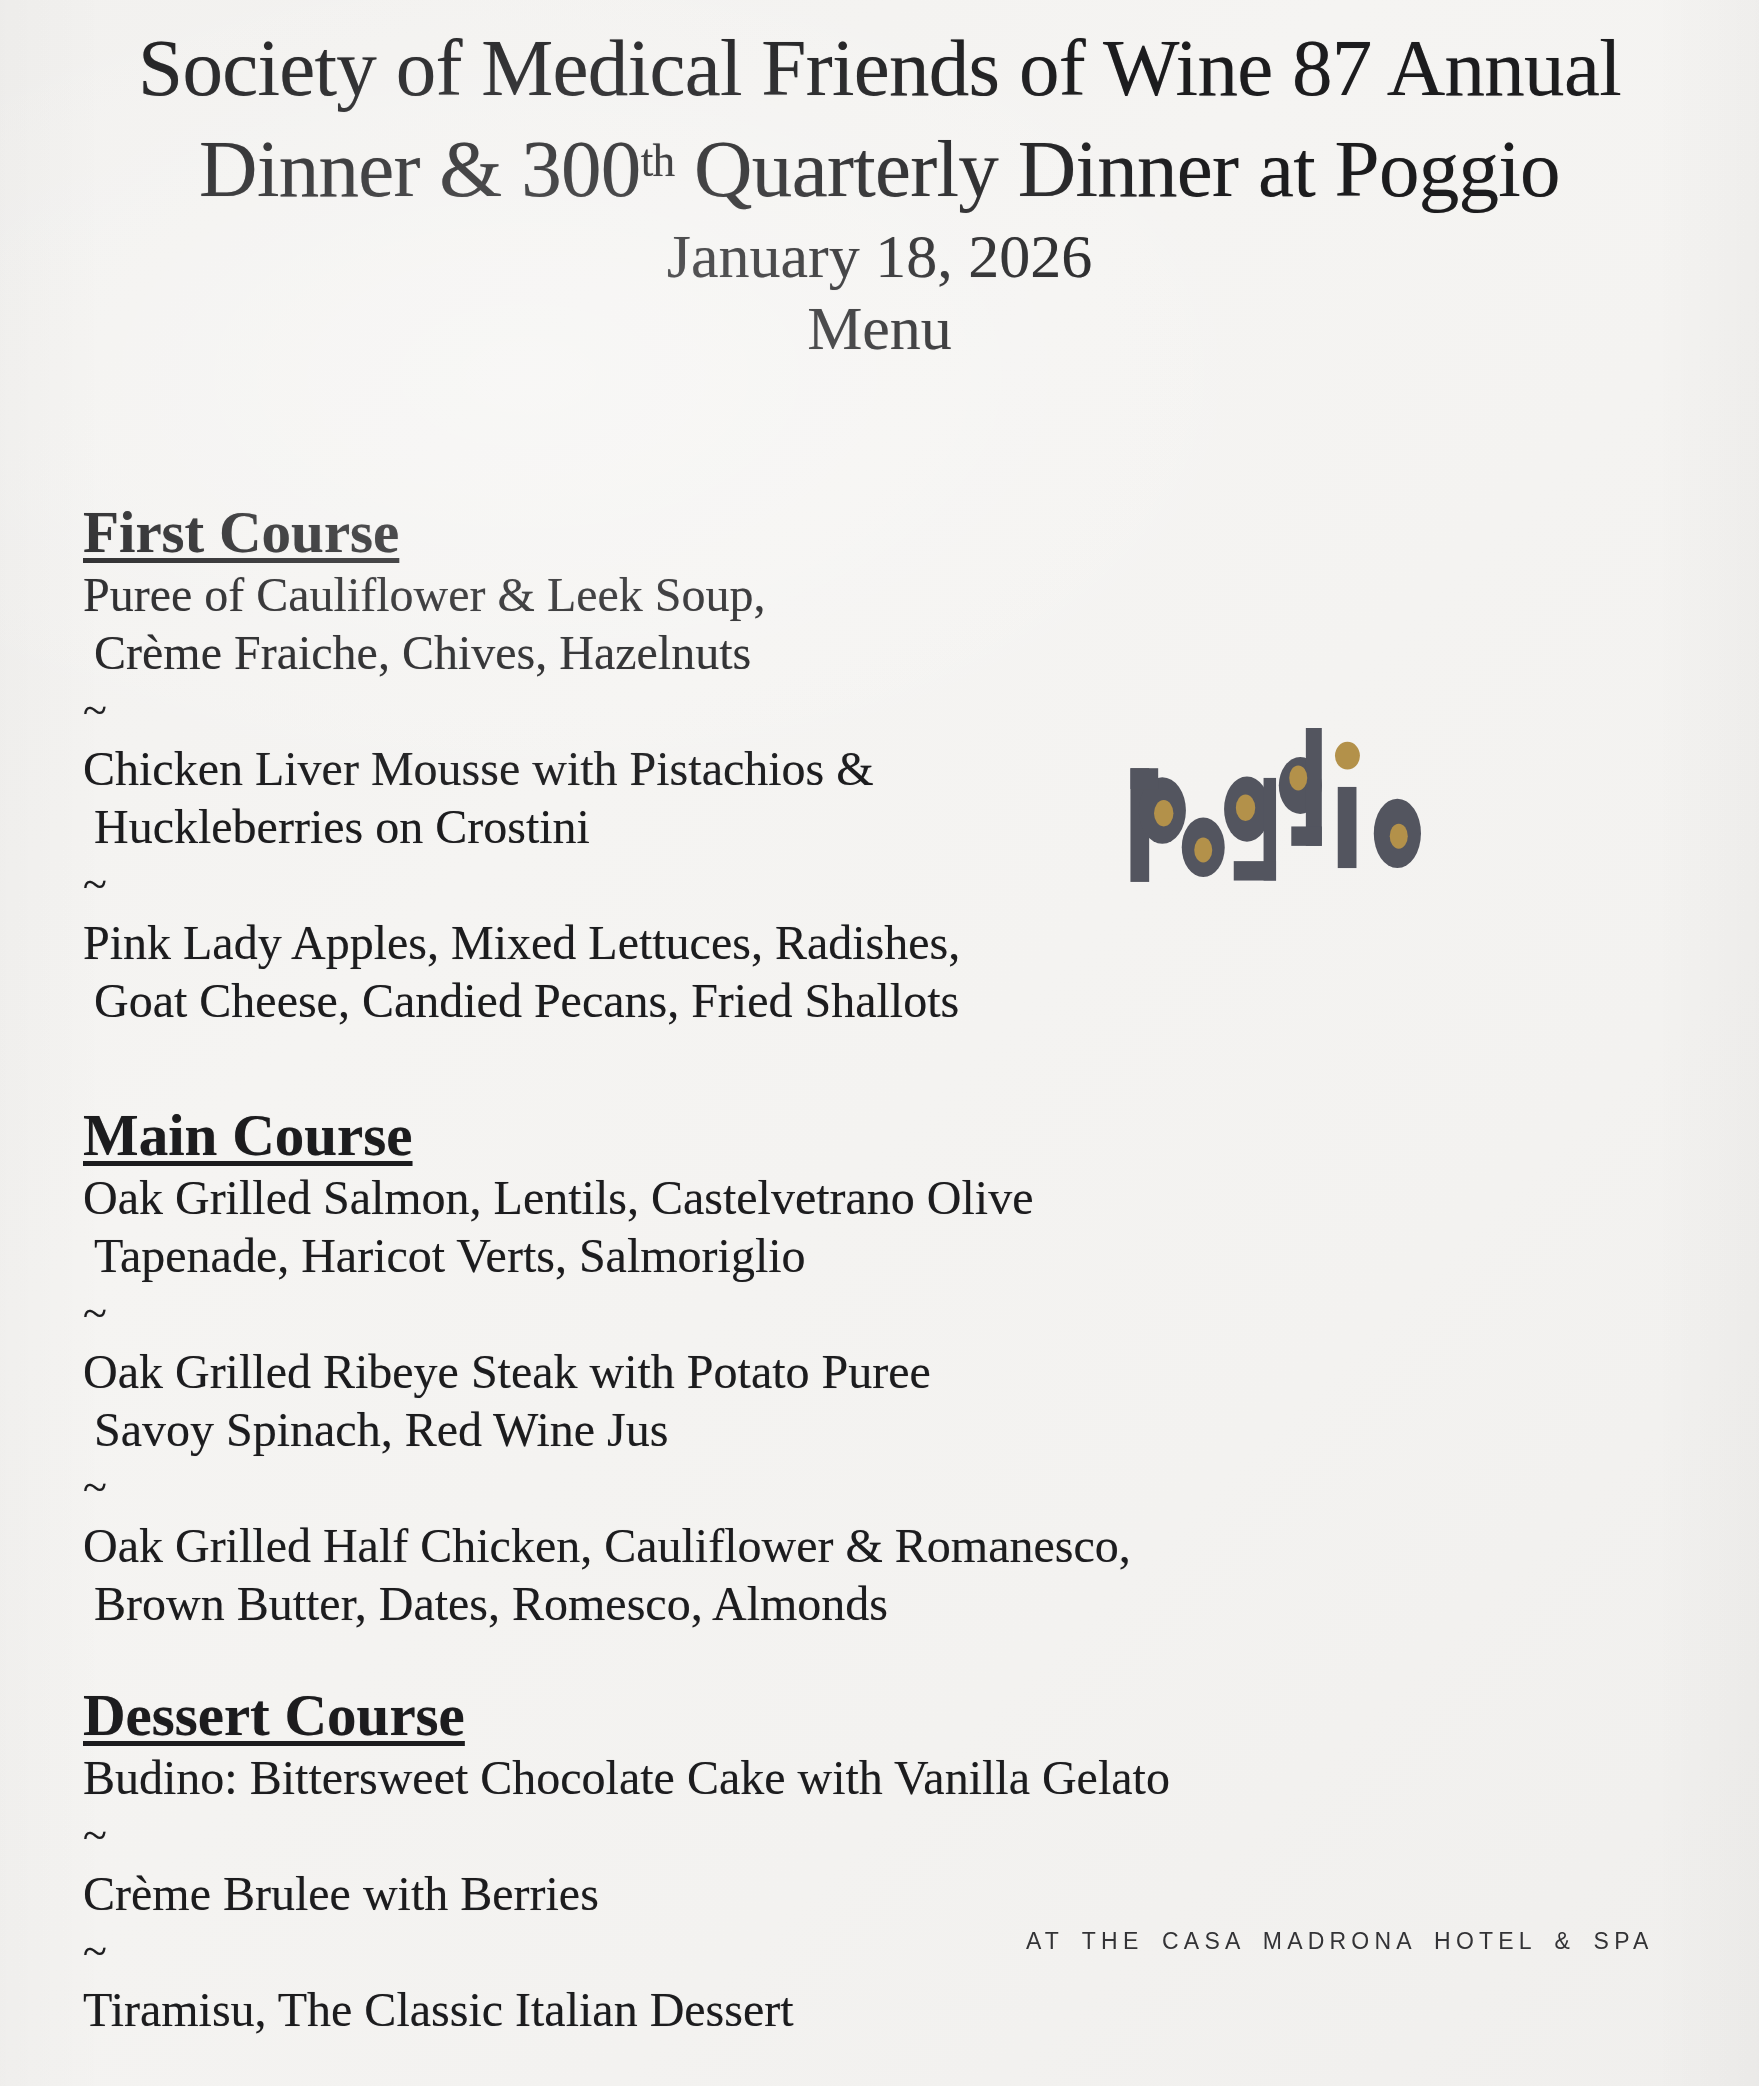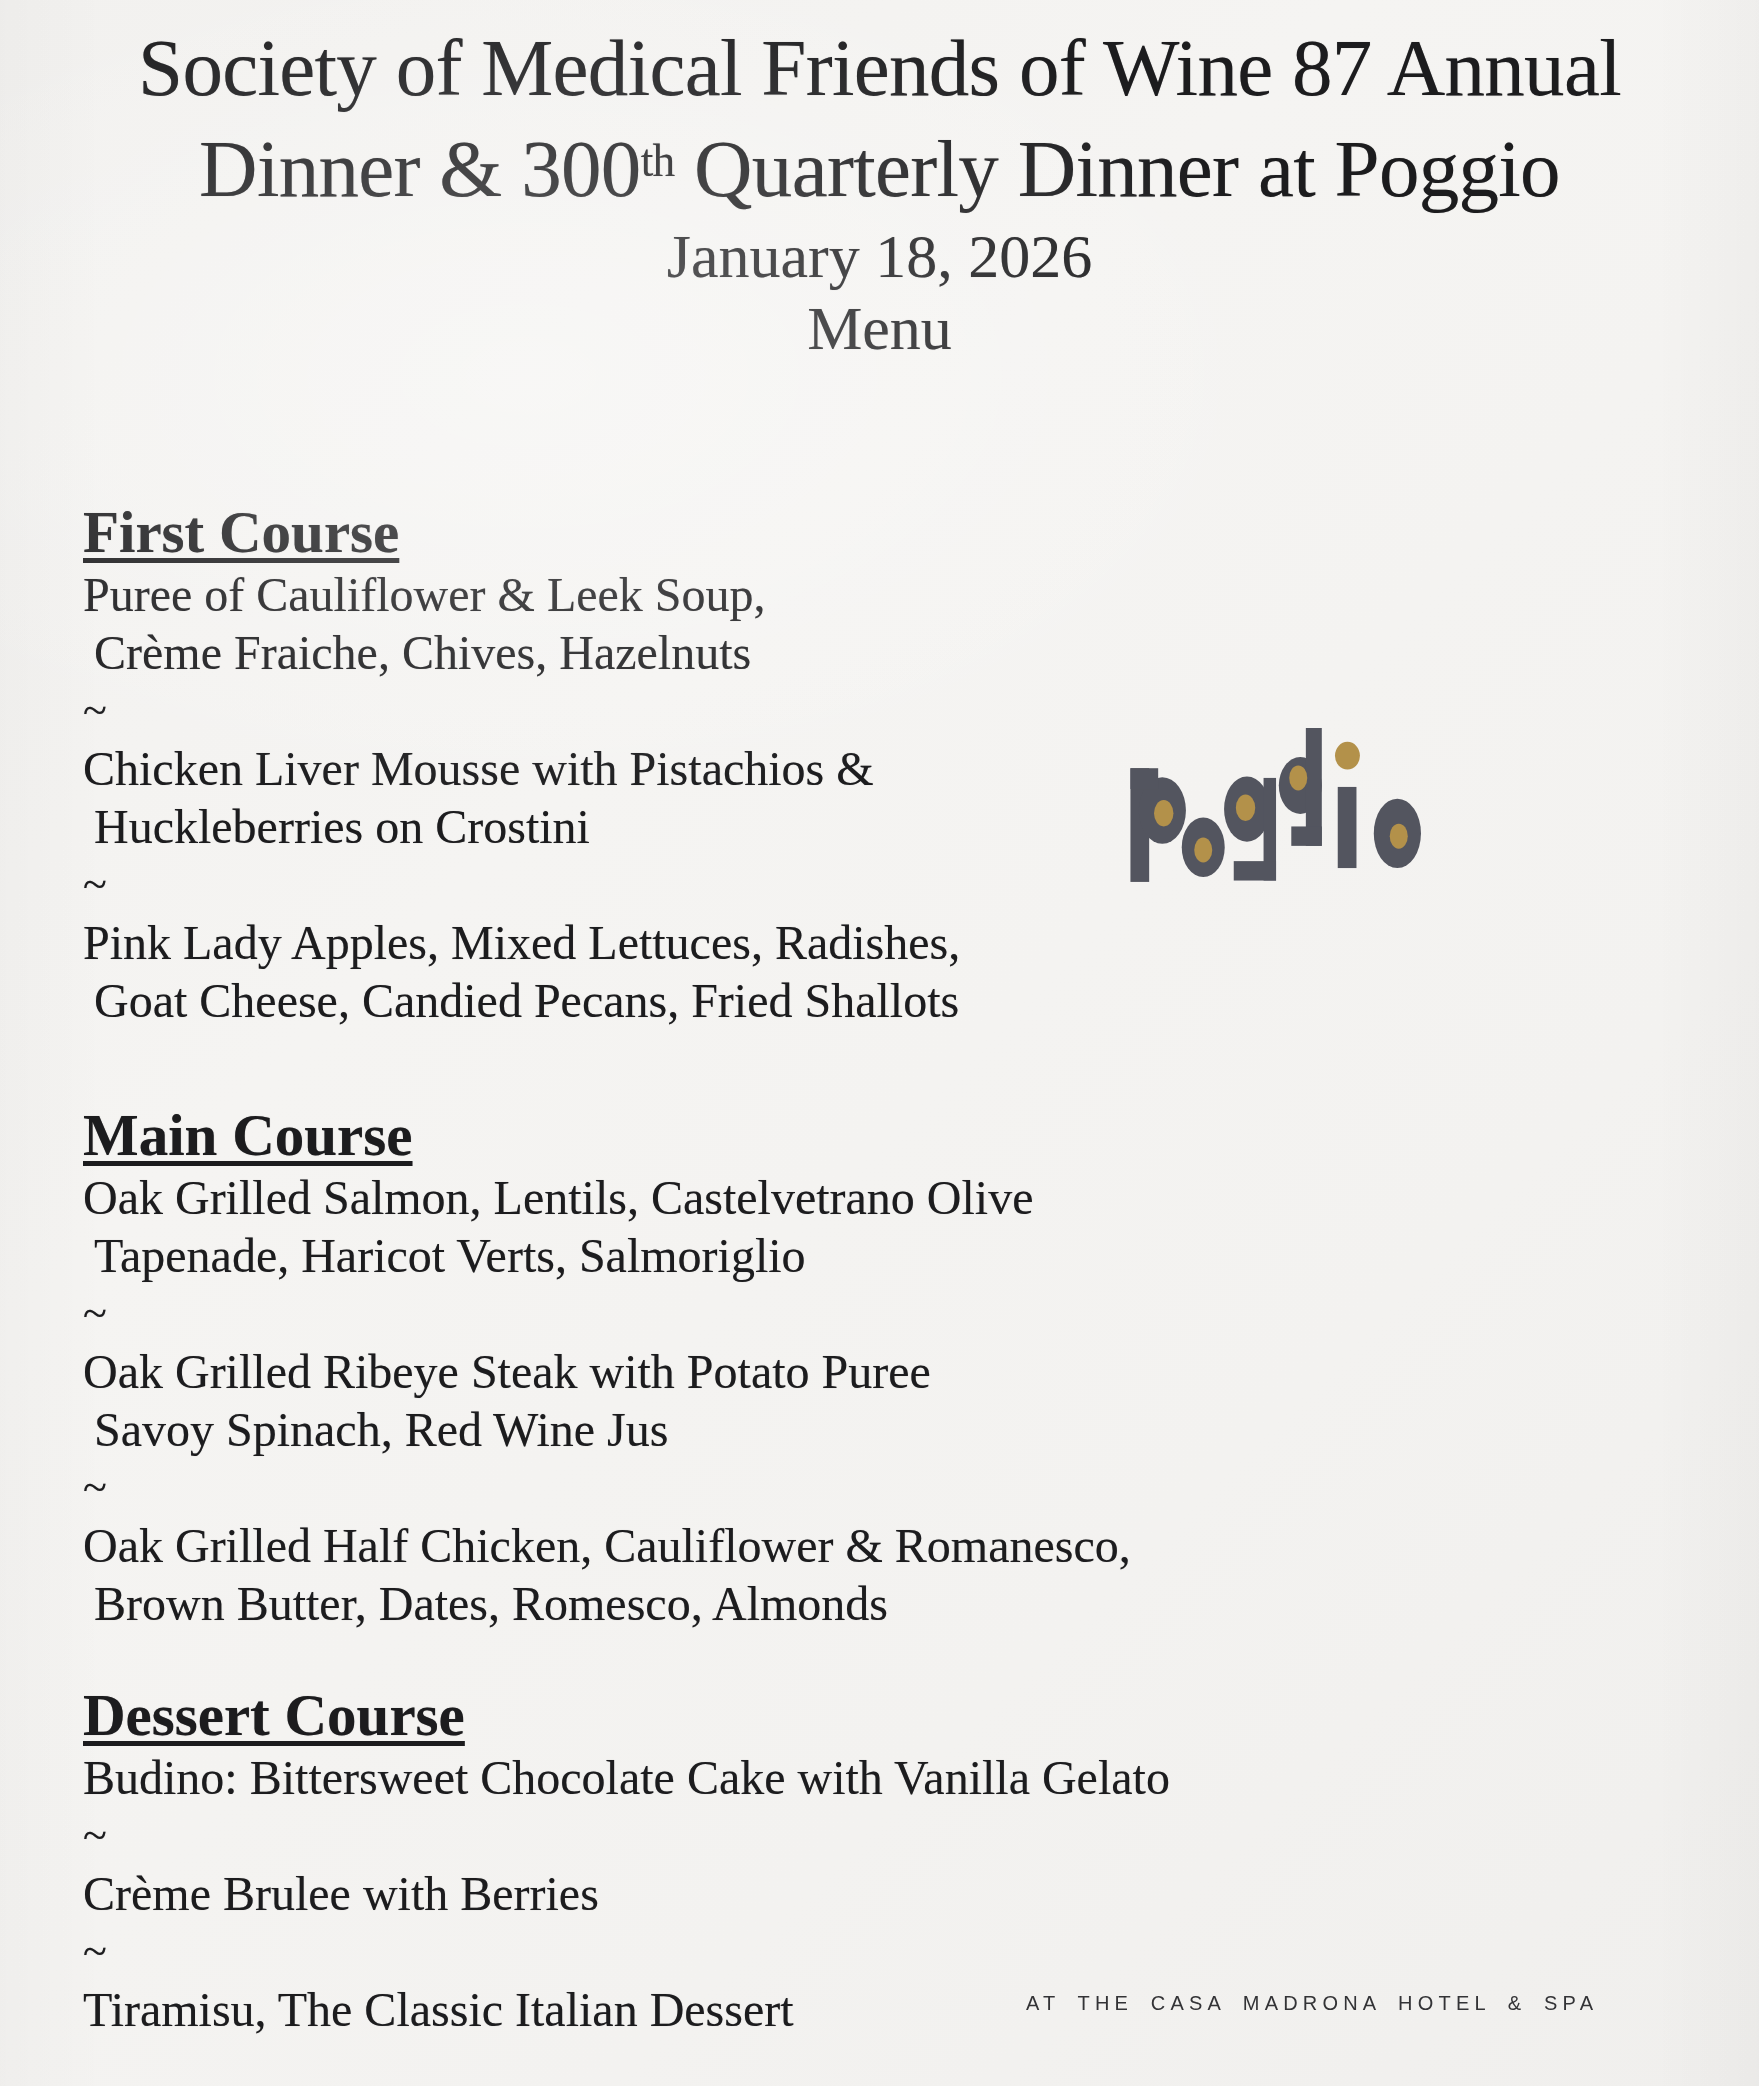--- a/index.html
+++ b/index.html
@@ -72,23 +72,23 @@
     position: absolute;
     left: 1128px;
     top: 728px;
     width: 294px;
     height: 156px;
   }
   .logo svg { display: block; width: 100%; height: 100%; }
   .footer {
     position: absolute;
     left: 1026px;
-    top: 1992px;
+    top: 1928px;
     font-family: "Liberation Sans", "DejaVu Sans", sans-serif;
-    font-size: 20px;
+    font-size: 23px;
     letter-spacing: 5.2px;
     word-spacing: 7px;
     color: #333336;
   }
 </style>
 </head>
 <body>
 
 <div class="page">
   <div class="scan-shade"></div>

